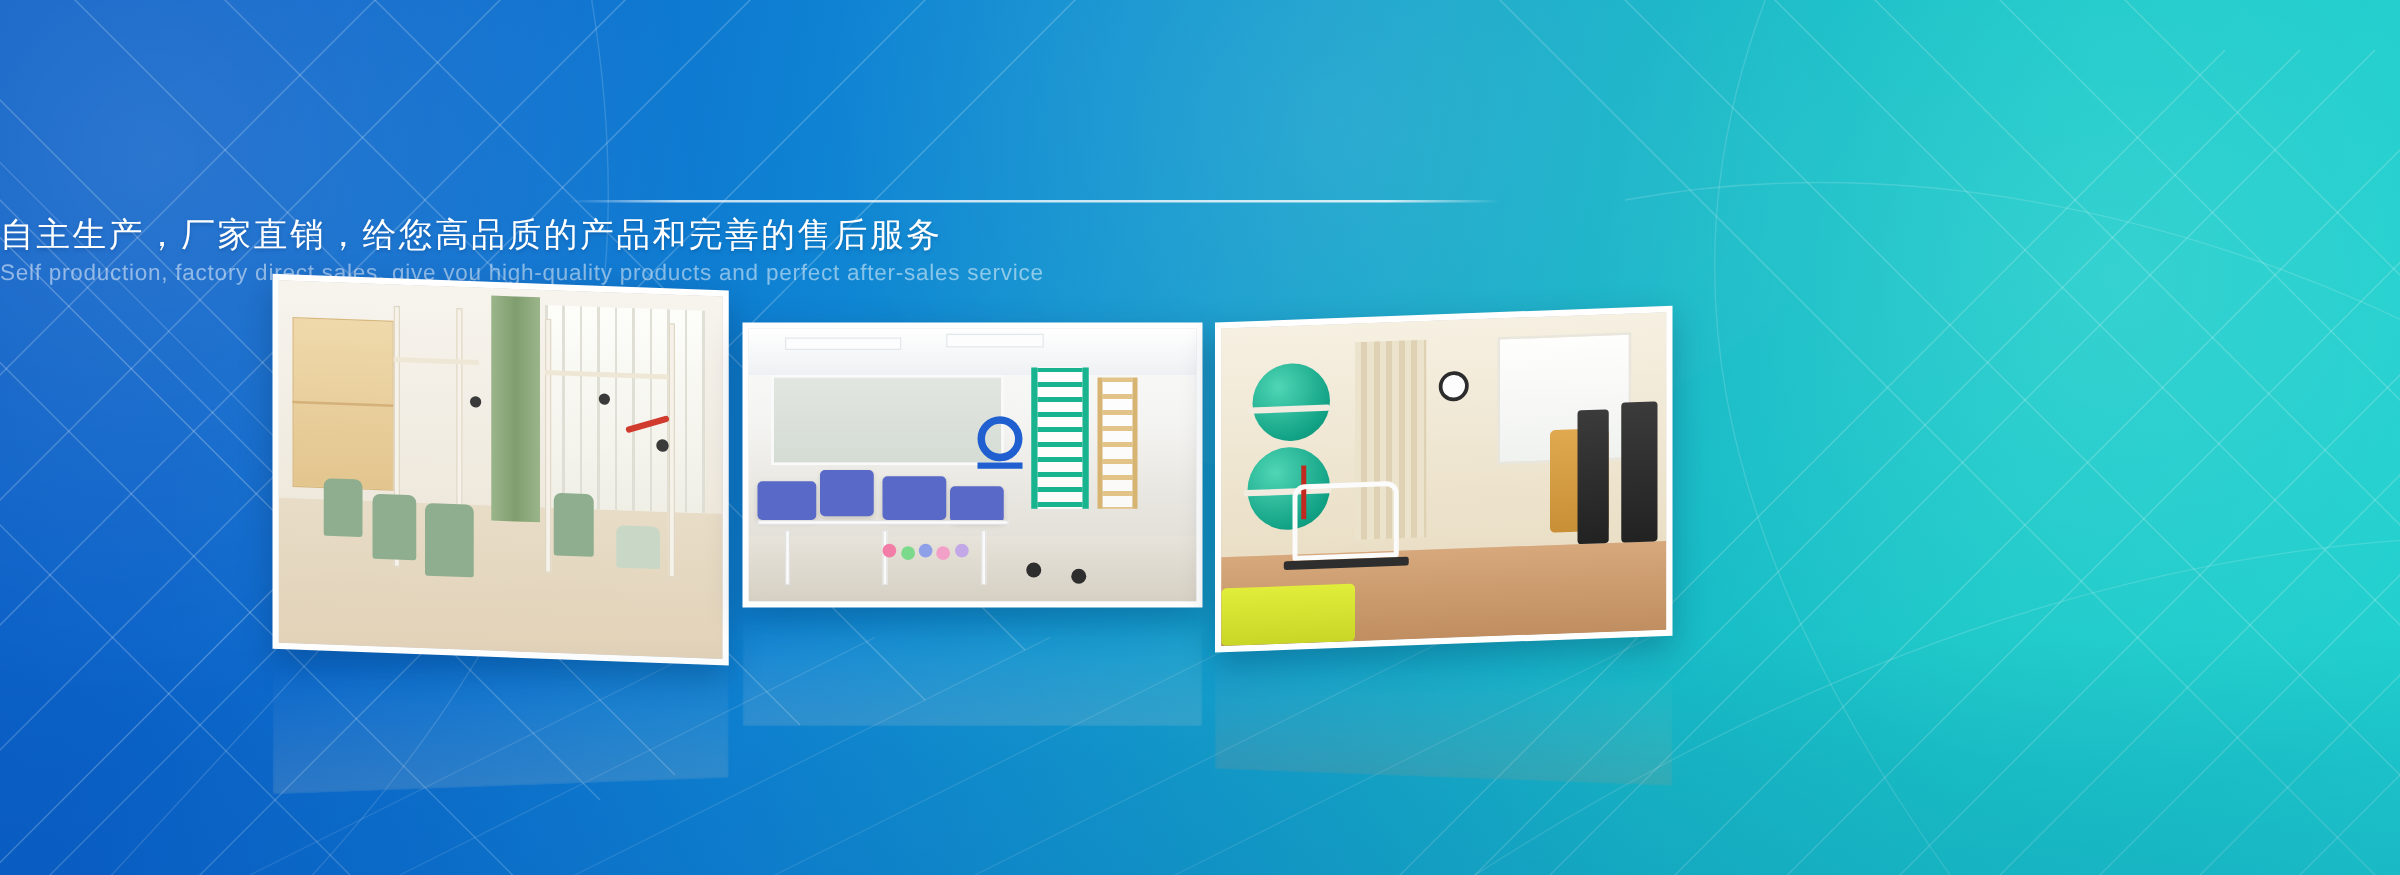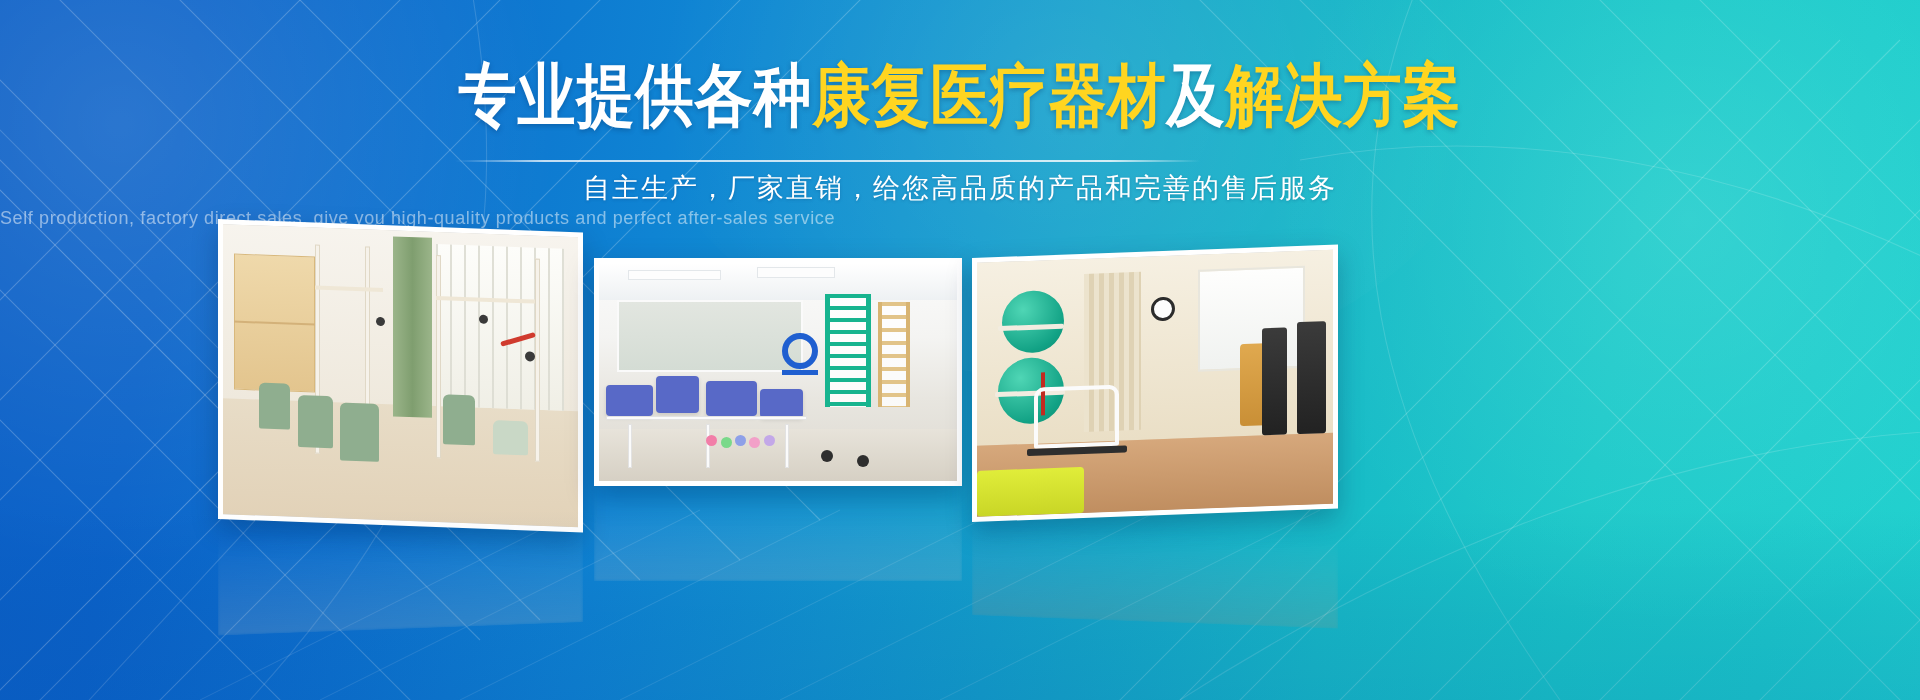--- a/index.html
+++ b/index.html
@@ -61,21 +61,20 @@
 
   .rule{
     position:absolute;
     left:455px; top:160px;
     width:745px; height:2px;
     background:linear-gradient(90deg, rgba(255,255,255,.0) 0%, rgba(255,255,255,.75) 12%, rgba(255,255,255,.80) 88%, rgba(255,255,255,0) 100%);
   }
 
   .subtitle-cn{
     position:absolute; left:0; top:170px; width:1920px;
-    text-align:center;
     color:#ffffff;
     font-size:27px;
     letter-spacing:2px;
     white-space:nowrap;
     text-shadow:0 1px 3px rgba(0,40,90,.25);
   }
   .subtitle-en{
     position:absolute; left:0; top:208px; width:1920px;
     text-align:left;
     color:rgba(255,255,255,.50);
@@ -270,23 +269,20 @@
         <path d="M200 700 L560 520"></path>
         <path d="M320 700 L700 510"></path>
         <path d="M460 700 L840 510"></path>
         <path d="M620 700 L1000 510"></path>
         <path d="M780 700 L1160 510"></path>
         <path d="M940 700 L1320 510"></path>
       </g>
     </svg>
   </div>
 
-  <div class="headline-wrap">
-    <h1 class="headline"><span class="w">专业提供各种</span><span class="y">康复医疗器材</span><span class="w">及</span><span class="y">解决方案</span></h1>
-  </div>
 
   <div class="rule"></div>
 
   <div class="subtitle-cn">自主生产，厂家直销，给您高品质的产品和完善的售后服务</div>
   <div class="subtitle-en">Self production, factory direct sales, give you high-quality products and perfect after-sales service</div>
 
   <div class="reflect rf-left"></div>
   <div class="reflect rf-center"></div>
   <div class="reflect rf-right"></div>
 

